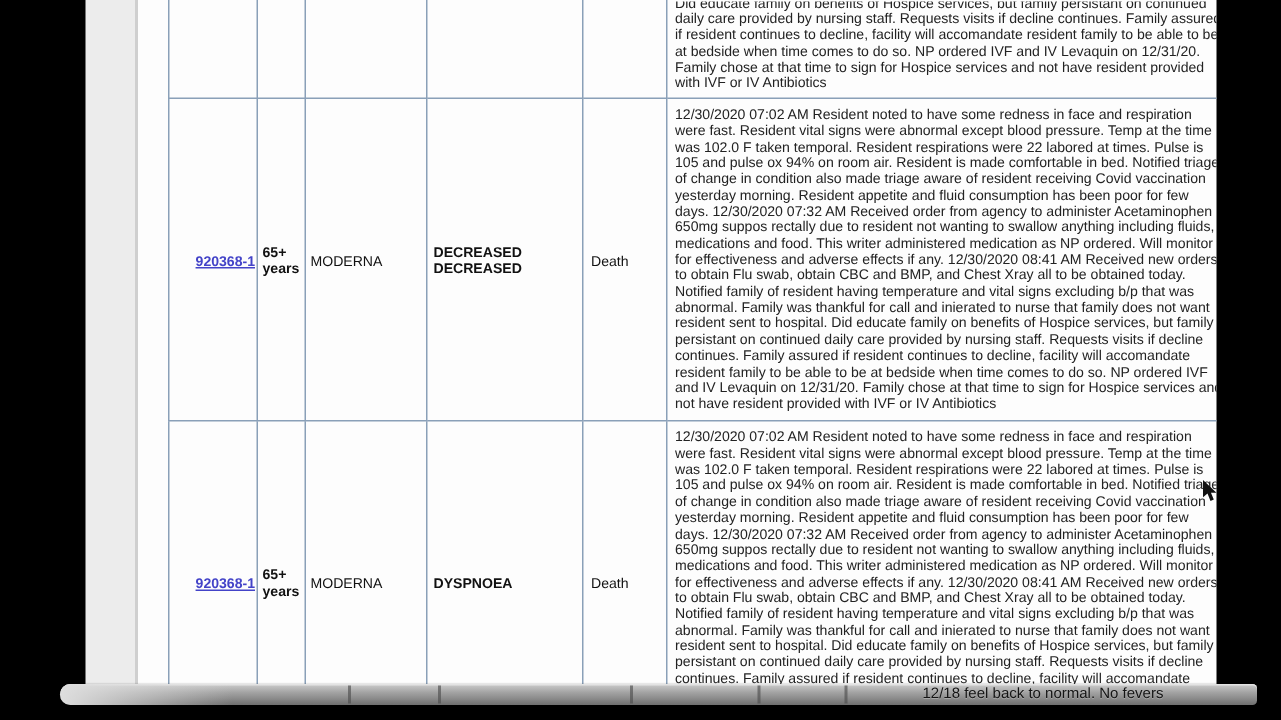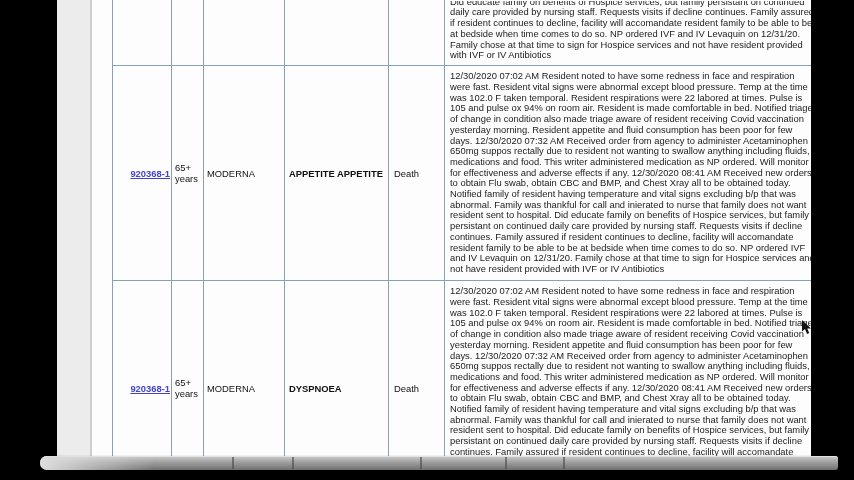--- a/index.html
+++ b/index.html
@@ -17,21 +17,21 @@
   }
   table.results{
     position:absolute;left:20px;top:-1px;border-collapse:collapse;
     table-layout:fixed;width:679px;
   }
   table.results td{
     border:1px solid #8aa0b8;vertical-align:middle;overflow:hidden;
     font-size:9.4px;color:#111;
   }
   td.c-id{width:56px;text-align:right;}
-  td.c-age{width:27px;padding:0 1px 0 3px;font-weight:normal;}
+  td.c-age{width:27px;padding:0 1px 0 3px;font-weight:bold;}
   td.c-vax{width:75px;padding:0 2px 0 3px;font-weight:normal;}
   td.c-sym{width:97px;padding:0 2px 0 4px;font-weight:bold;}
   td.c-out{width:48px;padding:0 2px 0 5px;font-weight:normal;}
   td.c-desc{width:376px;vertical-align:top;}
   .desc-text{
     padding:3px 5px 3px 4px;font-size:9.4px;line-height:10.7px;color:#222;
   }
   tr.row-partial td{vertical-align:bottom;}
   .clip-bottom{
     height:63px;display:flex;flex-direction:column;justify-content:flex-end;
@@ -84,21 +84,21 @@
           </div>
         </td>
       </tr>
 
       <tr style="height:215px;">
         <td class="c-id">
           <a class="vaers-link" href="#">920368-1</a>
         </td>
         <td class="c-age">65+ years</td>
         <td class="c-vax">MODERNA</td>
-        <td class="c-sym">APPETITE APPETITE</td>
+        <td class="c-sym">DECREASED DECREASED</td>
         <td class="c-out">Death</td>
         <td class="c-desc">
           <div class="desc-text">12/30/2020 07:02 AM Resident noted to have some redness in face and respiration were fast. Resident vital signs were abnormal except blood pressure. Temp at the time was 102.0 F taken temporal. Resident respirations were 22 labored at times. Pulse is 105 and pulse ox 94% on room air. Resident is made comfortable in bed. Notified triage of change in condition also made triage aware of resident receiving Covid vaccination yesterday morning. Resident appetite and fluid consumption has been poor for few days. 12/30/2020 07:32 AM Received order from agency to administer Acetaminophen 650mg suppos rectally due to resident not wanting to swallow anything including fluids, medications and food. This writer administered medication as NP ordered. Will monitor for effectiveness and adverse effects if any. 12/30/2020 08:41 AM Received new orders to obtain Flu swab, obtain CBC and BMP, and Chest Xray all to be obtained today. Notified family of resident having temperature and vital signs excluding b/p that was abnormal. Family was thankful for call and inierated to nurse that family does not want resident sent to hospital. Did educate family on benefits of Hospice services, but family persistant on continued daily care provided by nursing staff. Requests visits if decline continues. Family assured if resident continues to decline, facility will accomandate resident family to be able to be at bedside when time comes to do so. NP ordered IVF and IV Levaquin on 12/31/20. Family chose at that time to sign for Hospice services and not have resident provided with IVF or IV Antibiotics</div>
         </td>
       </tr>
 
       <tr style="height:215px;">
         <td class="c-id">
           <a class="vaers-link" href="#">920368-1</a>
         </td>
@@ -113,19 +113,20 @@
     </tbody>
       </table>
   </div>
 
   <div class="scrubber">
     <div class="scrub-tick" style="left:192px;"></div>
     <div class="scrub-tick" style="left:252px;"></div>
     <div class="scrub-tick" style="left:380px;"></div>
     <div class="scrub-tick" style="left:465px;"></div>
     <div class="scrub-tick" style="left:523px;"></div>
+    <div class="scrub-caption">12/18 feel back to normal. No fevers</div>
   </div>
 
   <svg class="cursor" width="11" height="15" viewBox="0 0 11 15">
     <path d="M1,0 L1,11.5 L4,9 L6,14 L8.2,13 L6.3,8.5 L10,8.5 Z" fill="#111"></path>
   </svg>
 
 </div>
 
 </body></html>

